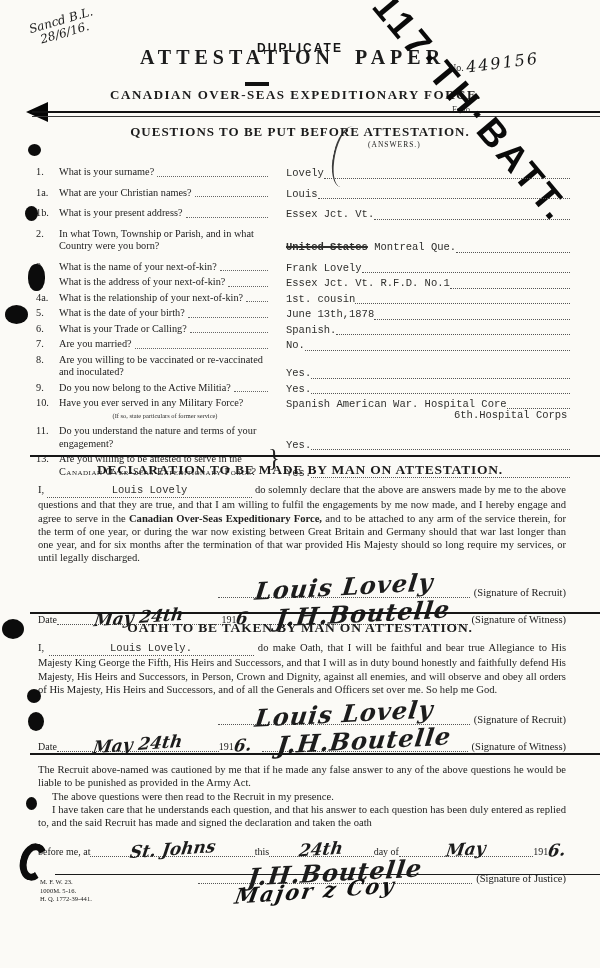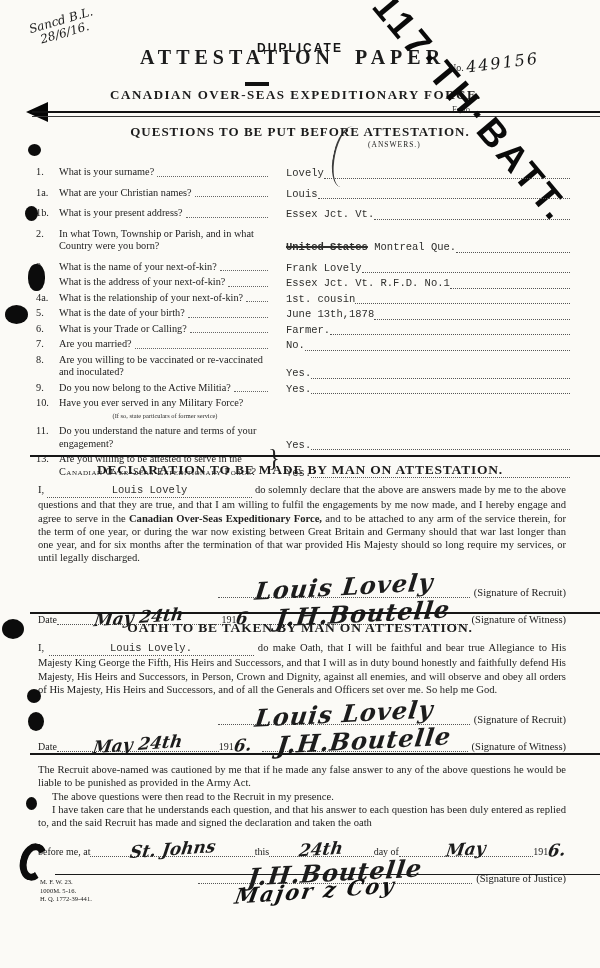--- a/index.html
+++ b/index.html
@@ -224,21 +224,21 @@
 
       <div class="qrow">
         <span class="qnum">6.</span>
         <span class="qtext">
             <span class="qline">
               <span>What is your Trade or Calling?</span>
               <span class="qdots"></span>
             </span>
           </span>
         <span class="ansr">
-            <span class="typed">Farmer.</span>
+            <span class="typed">Spanish.</span>
             <span class="dotfill"></span>
           </span>
       </div>
 
       <div class="qrow">
         <span class="qnum">7.</span>
         <span class="qtext">
             <span class="qline">
               <span>Are you married?</span>
               <span class="qdots"></span>
@@ -269,20 +269,27 @@
           </span>
         <span class="ansr">
             <span class="typed">Yes.</span>
             <span class="dotfill"></span>
           </span>
       </div>
 
       <div class="qrow">
         <span class="qnum">10.</span>
         <span class="qtext"><span>Have you ever served in any Military Force?</span><span class="qnote">(If so, state particulars of former service)</span></span>
+        <span class="ansr two">
+          <span class="l1">
+              <span class="typed">Spanish American War. Hospital Core</span>
+              <span class="dotfill"></span>
+            </span>
+          <span class="l2 typed">6th.Hospital Corps</span>
+        </span>
       </div>
 
       <div class="qrow">
         <span class="qnum">11.</span>
         <span class="qtext"><span>Do you understand the nature and terms of your engagement?</span></span>
         <span class="ansr">
             <span class="typed">Yes.</span>
             <span class="dotfill"></span>
           </span>
       </div>

